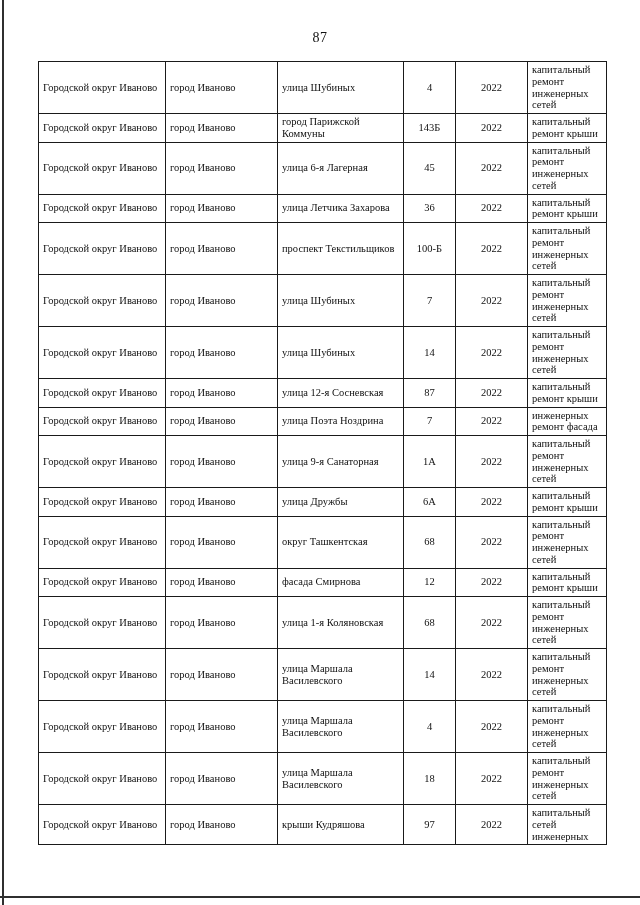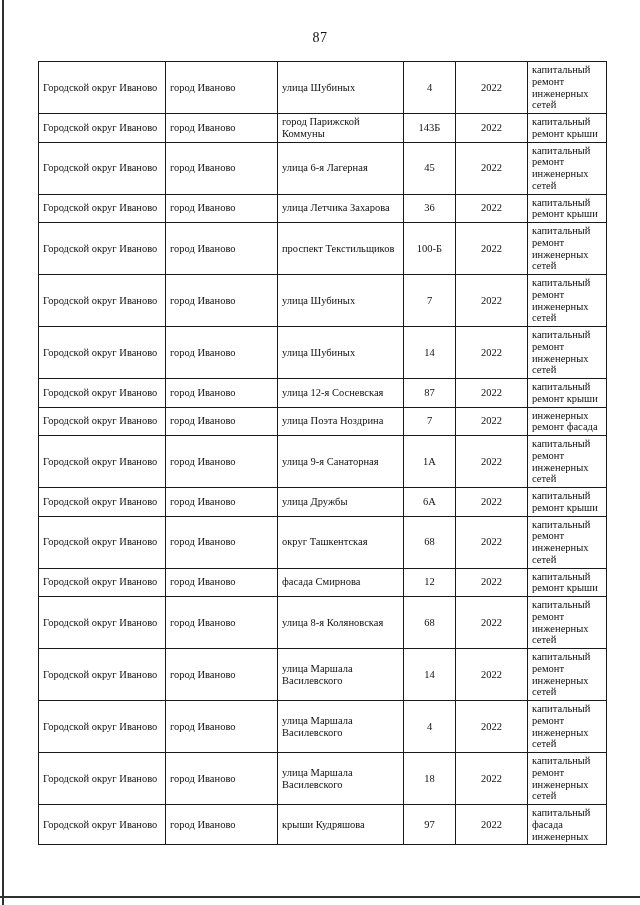--- a/index.html
+++ b/index.html
@@ -183,21 +183,21 @@
           <td class="col-region">Городской округ Иваново</td>
           <td class="col-city">город Иваново</td>
           <td class="col-street">фасада Смирнова</td>
           <td class="col-house">12</td>
           <td class="col-year">2022</td>
           <td class="col-repair">капитальный ремонт крыши</td>
         </tr>
         <tr>
           <td class="col-region">Городской округ Иваново</td>
           <td class="col-city">город Иваново</td>
-          <td class="col-street">улица 8-я Коляновская</td>
+          <td class="col-street">улица 1-я Коляновская</td>
           <td class="col-house">68</td>
           <td class="col-year">2022</td>
           <td class="col-repair">капитальный ремонт инженерных сетей</td>
         </tr>
         <tr>
           <td class="col-region">Городской округ Иваново</td>
           <td class="col-city">город Иваново</td>
           <td class="col-street">улица Маршала Василевского</td>
           <td class="col-house">14</td>
           <td class="col-year">2022</td>
@@ -218,17 +218,17 @@
           <td class="col-house">18</td>
           <td class="col-year">2022</td>
           <td class="col-repair">капитальный ремонт инженерных сетей</td>
         </tr>
         <tr>
           <td class="col-region">Городской округ Иваново</td>
           <td class="col-city">город Иваново</td>
           <td class="col-street">крыши Кудряшова</td>
           <td class="col-house">97</td>
           <td class="col-year">2022</td>
-          <td class="col-repair">капитальный фасада инженерных</td>
+          <td class="col-repair">капитальный сетей инженерных</td>
         </tr>
       </tbody>
   </table>
 </div>
 
 </body></html>

